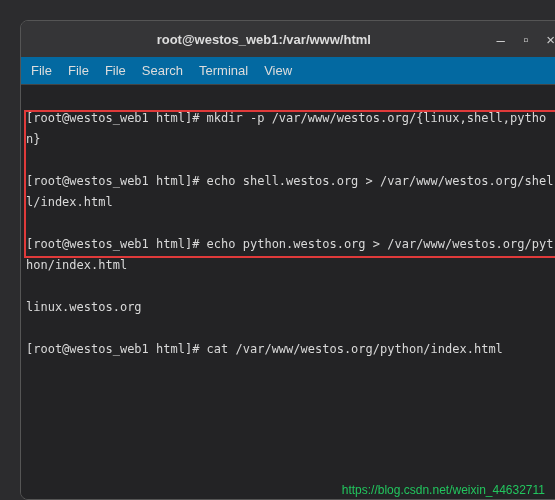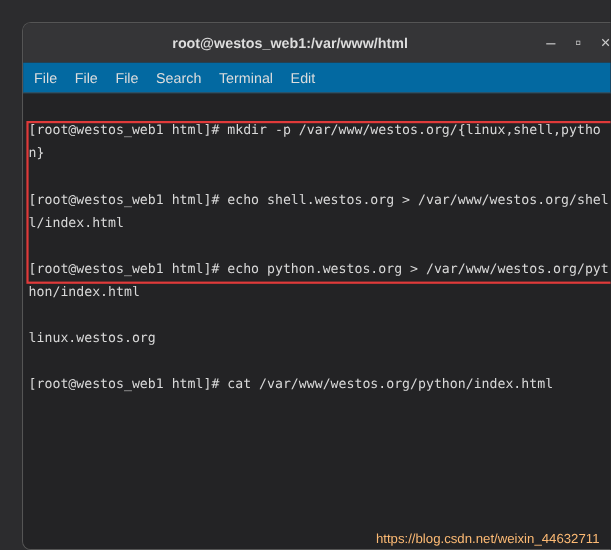--- a/index.html
+++ b/index.html
@@ -79,21 +79,21 @@
     font-family: sans-serif;
     font-size: 16px;
     position: absolute;
     left: 220px;
     top: 288px;
   }
   .watermark {
     position: absolute;
     right: 10px;
     bottom: 3px;
-    color: #fdba74;
+    color: #22c55e;
     font-family: sans-serif;
     font-size: 12px;
   }
 </style>
 </head>
 <body>
 
 <div class="window">
   <div class="titlebar">
     <span class="title">root@westos_web1:/var/www/html</span>
@@ -103,21 +103,21 @@
       <span class="win-btn">×</span>
     </div>
   </div>
 
   <div class="menubar">
     <span class="menu-item">File</span>
     <span class="menu-item">File</span>
     <span class="menu-item">File</span>
     <span class="menu-item">Search</span>
     <span class="menu-item">Terminal</span>
-    <span class="menu-item">Edit</span>
+    <span class="menu-item">View</span>
   </div>
 
   <div class="terminal">
 <div>[root@westos_web1 html]# mkdir -p /var/www/westos.org/{linux,shell,python}</div>
 <div>[root@westos_web1 html]# echo shell.westos.org &gt; /var/www/westos.org/shell/index.html</div>
 <div>[root@westos_web1 html]# echo python.westos.org &gt; /var/www/westos.org/python/index.html</div>
 <div>linux.westos.org</div>
 <div>[root@westos_web1 html]# cat /var/www/westos.org/python/index.html</div>
 
 

